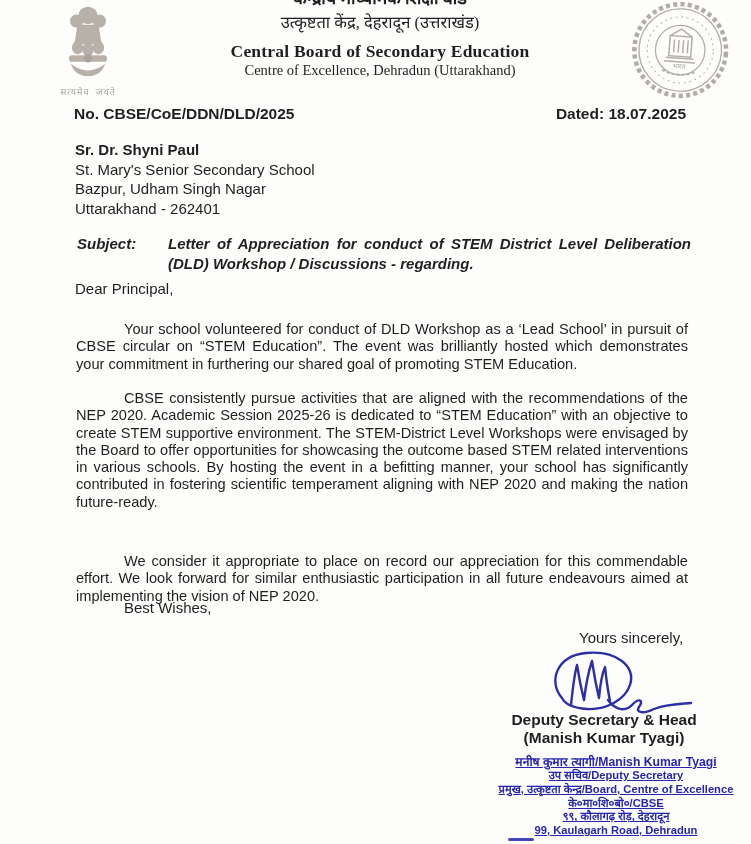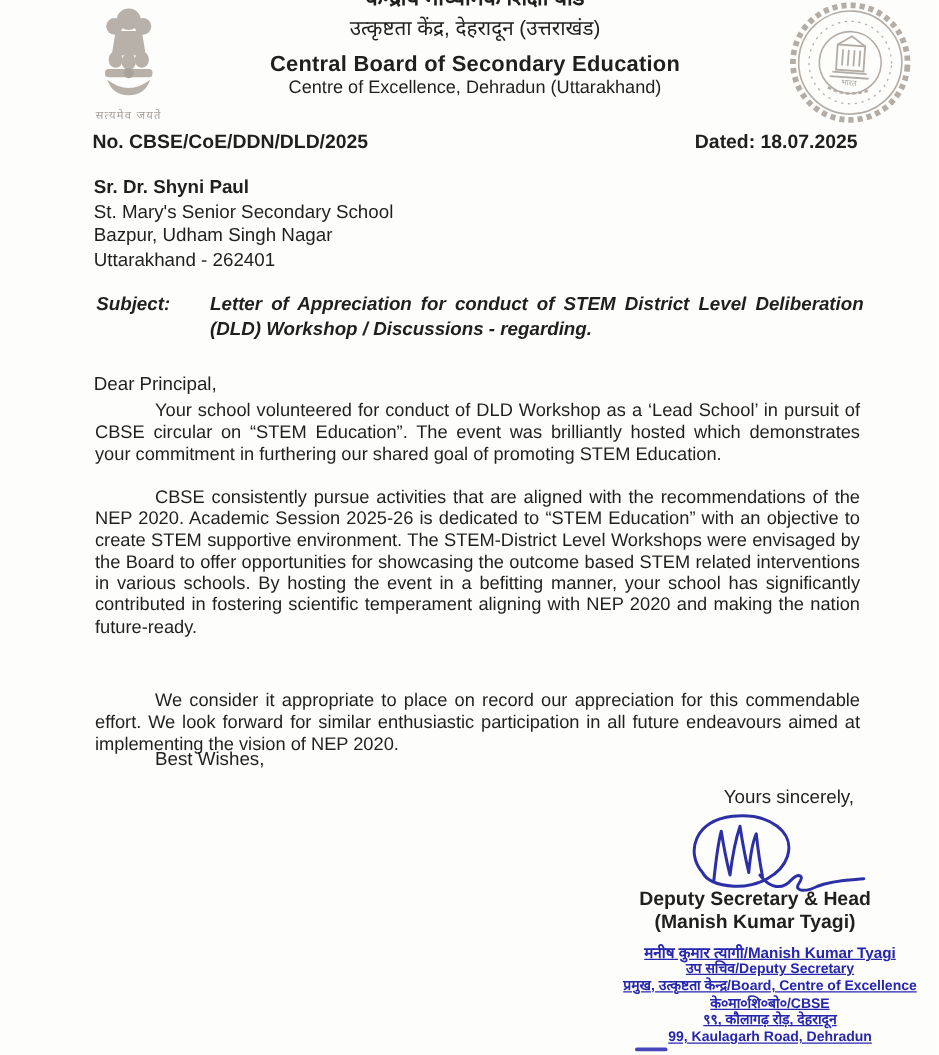--- a/index.html
+++ b/index.html
@@ -5,45 +5,45 @@
   html,body { margin:0; padding:0; background:#ffffff; }
   .page {
     position:relative; width:751px; height:844px;
     background:#fdfdfb; overflow:hidden;
     font-family:"Liberation Sans","DejaVu Sans",sans-serif;
     color:#1f1f1f;
   }
   .abs { position:absolute; }
 
   
-  .emblem { left:51px; top:4px; width:104px; text-align:center; }
+  .emblem { left:36px; top:4px; width:104px; text-align:center;font-family:Liberation Mono, monospace; }
   .emblem-caption { font-size:9px; color:#a8a29b; letter-spacing:1px; margin-top:2px; }
   .header-center { left:136px; top:0; width:488px; height:92px; }
-  .header-center > div { position:absolute; width:100%; text-align:center; white-space:nowrap; }
+  .header-center > div { position:absolute; width:100%; text-align:center; white-space:nowrap;font-family:Liberation Serif, serif; }
   .hi1 { top:-15px; font-size:17.5px; font-weight:bold; }
   .hi2 { top:10px;  font-size:16.5px; }
   .en1 { top:41px;  font-size:17.5px; font-weight:bold; letter-spacing:.2px; }
   .en2 { top:62px;  font-size:14.5px; }
   .seal { left:620px; top:-2px; width:126px; height:110px; transform:rotate(4deg); }
 
   
   .refline { left:74px; top:105px; width:612px; display:flex; justify-content:space-between;
              font-weight:bold; font-size:15.5px; }
 
   
   .recipient { left:75px; top:140px; font-size:15px; line-height:19.6px; }
   .recipient .name { font-weight:bold; }
 
   
   .subject-row { left:77px; top:234px; width:614px; display:flex;
                  font-weight:bold; font-size:15px; line-height:20px;font-style:italic; }
   .subject-label { width:91px; flex:none; }
   .subject-text { flex:1; text-align:justify; }
 
-  .salutation { left:75px; top:299px; font-size:15px; }
+  .salutation { left:75px; top:280px; font-size:15px; }
 
   
   .para { left:76px; width:612px; text-align:justify; text-indent:48px;
           font-size:14.6px; line-height:17.3px; }
   .p1 { top:321px; } .p2 { top:390px; } .p3 { top:529px;margin-top:24px; }
 
   .best-wishes { left:124px; top:599px; font-size:15px; }
   .valediction { left:579px; top:629px; font-size:15px; }
 
   .signature { left:540px; top:648px; width:160px; height:66px; }

